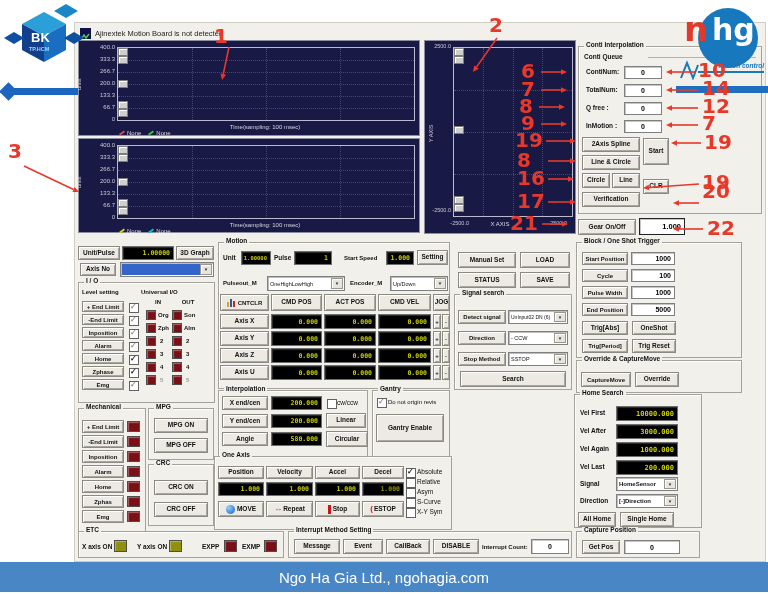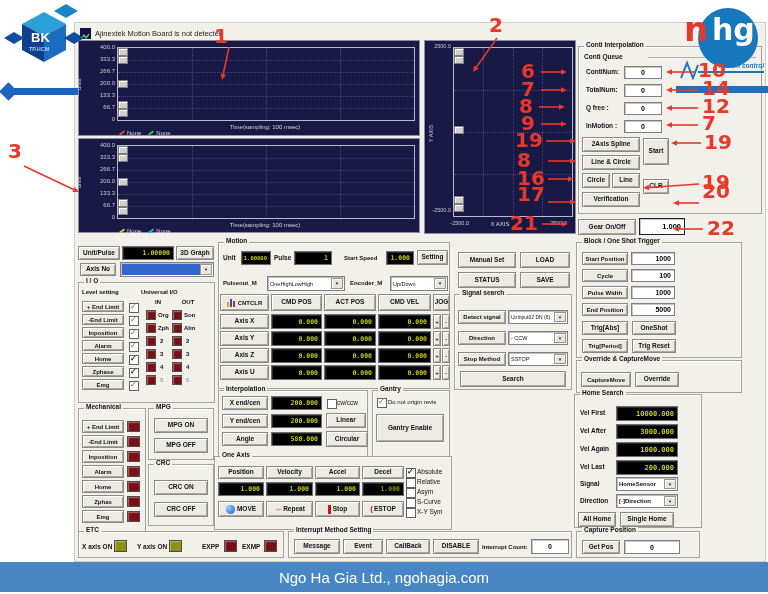--- a/index.html
+++ b/index.html
@@ -475,21 +475,21 @@
 <div class="ann" style="left:521px;top:79px">7</div>
 <div class="ann" style="left:519px;top:96px">8</div>
 <div class="ann" style="left:521px;top:113px">9</div>
 <div class="ann" style="left:698px;top:60px">10</div>
 <div class="ann" style="left:702px;top:78px">14</div>
 <div class="ann" style="left:702px;top:96px">12</div>
 <div class="ann" style="left:702px;top:113px">7</div>
 <div class="ann" style="left:515px;top:130px">19</div>
 <div class="ann" style="left:517px;top:150px">8</div>
 <div class="ann" style="left:517px;top:168px">16</div>
-<div class="ann" style="left:517px;top:184px">17</div>
+<div class="ann" style="left:517px;top:191px">17</div>
 <div class="ann" style="left:704px;top:132px">19</div>
 <div class="ann" style="left:702px;top:172px">19</div>
 <div class="ann" style="left:702px;top:181px">20</div>
 <div class="ann" style="left:510px;top:213px">21</div>
 <div class="ann" style="left:707px;top:218px">22</div>
 
 <svg id="ann-svg" class="a" style="left:0;top:0;width:768px;height:594px;z-index:40" width="768" height="594">
     <line x1="229" y1="47" x2="223.24502525013037" y2="74.13059524938535" stroke="#e8382a" stroke-width="1.6"></line>
     <polygon points="222,80 220.50596969984355,73.54958346599118 225.9840808004172,74.71160703277953" fill="#e8382a"></polygon>
     <line x1="497" y1="38" x2="476.46009918559196" y2="67.09819282041143" stroke="#e8382a" stroke-width="1.6"></line>

